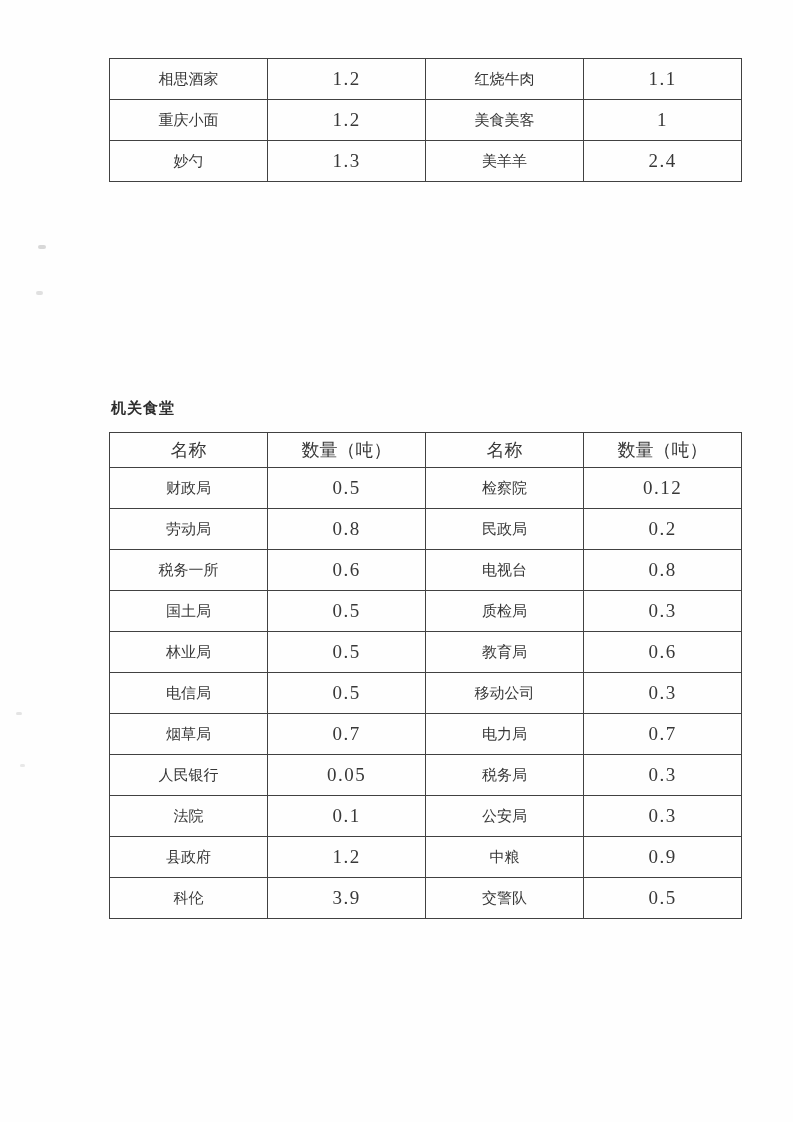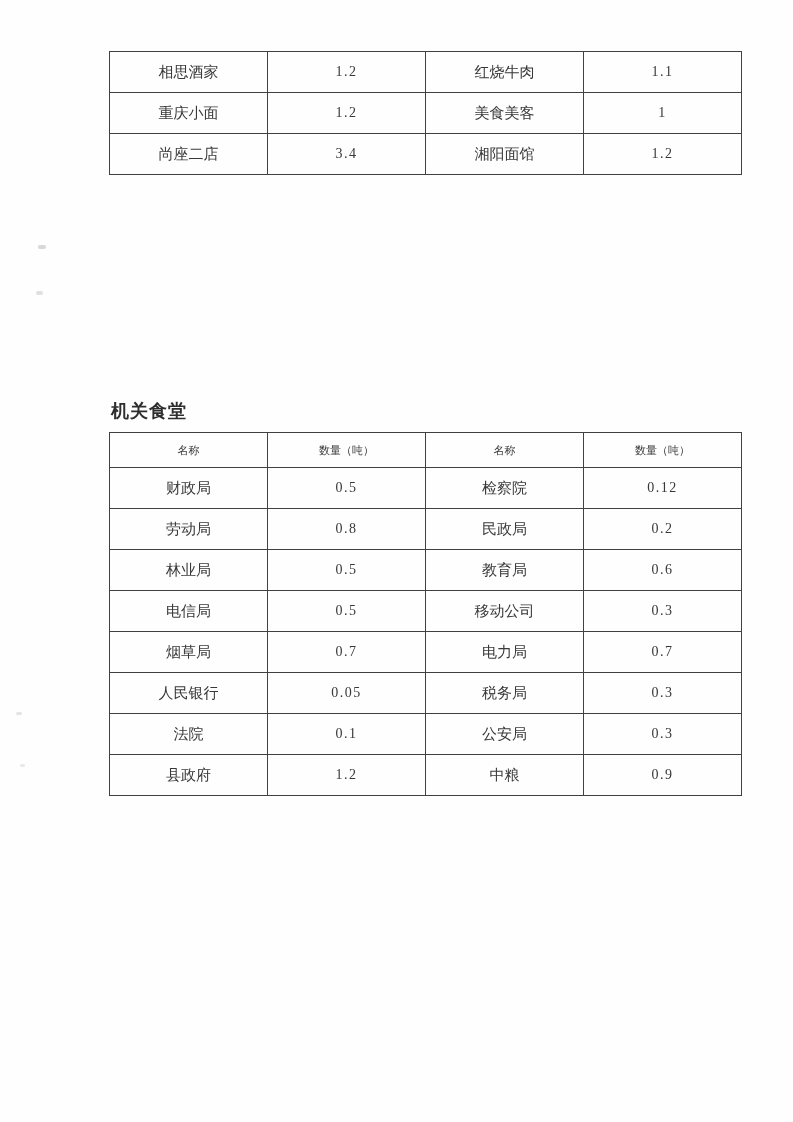--- a/index.html
+++ b/index.html
@@ -21,49 +21,49 @@
     background: #fefefe;
   }
   table.doc-table {
     position: absolute;
     left: 109px;
     width: 633px;
     border-collapse: collapse;
     table-layout: fixed;
     background: transparent;
   }
-  table.t1 { top: 51px; }
+  table.t1 { top: 58px; }
   table.t2 { top: 432px; }
   .doc-table th, .doc-table td {
     border: 1.6px solid #414141;
     text-align: center;
     vertical-align: middle;
     padding: 0;
     font-size: 15px;
     font-weight: normal;
     color: #383838;
     overflow: hidden;
     white-space: nowrap;
   }
   .doc-table col { width: 25%; }
   .t1 td { height: 40px; }
-  .t2 th { height: 34px; font-size: 11px; }
+  .t2 th { height: 34px; font-size: 18px; }
   .t2 td { height: 40px; }
   td[data-name="cell-quantity"] {
     letter-spacing: 1.5px;
-    font-size: 14px;
+    font-size: 19px;
   }
   .section-heading {
     position: absolute;
     left: 111px;
     top: 399px;
     margin: 0;
     font-family: "Liberation Sans", "DejaVu Sans", sans-serif;
     font-weight: bold;
-    font-size: 18px;
+    font-size: 15px;
     color: #2e2e2e;
     letter-spacing: 1px;
   }
   
   .speck {
     position: absolute;
     background: #d8d8d8;
     border-radius: 2px;
   }
   .speck.s1 { left: 38px; top: 245px; width: 8px; height: 4px; }
@@ -95,24 +95,24 @@
           <td data-name="cell-name">红烧牛肉</td>
           <td data-name="cell-quantity">1.1</td>
         </tr>
         <tr data-name="table-row">
           <td data-name="cell-name">重庆小面</td>
           <td data-name="cell-quantity">1.2</td>
           <td data-name="cell-name">美食美客</td>
           <td data-name="cell-quantity">1</td>
         </tr>
         <tr data-name="table-row">
-          <td data-name="cell-name">尚座二店</td>
-          <td data-name="cell-quantity">3.4</td>
-          <td data-name="cell-name">湘阳面馆</td>
-          <td data-name="cell-quantity">1.2</td>
+          <td data-name="cell-name">妙勺</td>
+          <td data-name="cell-quantity">1.3</td>
+          <td data-name="cell-name">美羊羊</td>
+          <td data-name="cell-quantity">2.4</td>
         </tr>
       </tbody>
   </table>
 
   <h2 class="section-heading" data-name="section-heading">机关食堂</h2>
 
   <table class="doc-table t2" data-name="cafeteria-quantity-table">
     <colgroup>
         <col>
         <col>
@@ -134,20 +134,32 @@
           <td data-name="cell-name">检察院</td>
           <td data-name="cell-quantity">0.12</td>
         </tr>
         <tr data-name="table-row">
           <td data-name="cell-name">劳动局</td>
           <td data-name="cell-quantity">0.8</td>
           <td data-name="cell-name">民政局</td>
           <td data-name="cell-quantity">0.2</td>
         </tr>
         <tr data-name="table-row">
+          <td data-name="cell-name">税务一所</td>
+          <td data-name="cell-quantity">0.6</td>
+          <td data-name="cell-name">电视台</td>
+          <td data-name="cell-quantity">0.8</td>
+        </tr>
+        <tr data-name="table-row">
+          <td data-name="cell-name">国土局</td>
+          <td data-name="cell-quantity">0.5</td>
+          <td data-name="cell-name">质检局</td>
+          <td data-name="cell-quantity">0.3</td>
+        </tr>
+        <tr data-name="table-row">
           <td data-name="cell-name">林业局</td>
           <td data-name="cell-quantity">0.5</td>
           <td data-name="cell-name">教育局</td>
           <td data-name="cell-quantity">0.6</td>
         </tr>
         <tr data-name="table-row">
           <td data-name="cell-name">电信局</td>
           <td data-name="cell-quantity">0.5</td>
           <td data-name="cell-name">移动公司</td>
           <td data-name="cell-quantity">0.3</td>
@@ -169,16 +181,22 @@
           <td data-name="cell-quantity">0.1</td>
           <td data-name="cell-name">公安局</td>
           <td data-name="cell-quantity">0.3</td>
         </tr>
         <tr data-name="table-row">
           <td data-name="cell-name">县政府</td>
           <td data-name="cell-quantity">1.2</td>
           <td data-name="cell-name">中粮</td>
           <td data-name="cell-quantity">0.9</td>
         </tr>
+        <tr data-name="table-row">
+          <td data-name="cell-name">科伦</td>
+          <td data-name="cell-quantity">3.9</td>
+          <td data-name="cell-name">交警队</td>
+          <td data-name="cell-quantity">0.5</td>
+        </tr>
       </tbody>
   </table>
 
 </div>
 
 </body></html>

